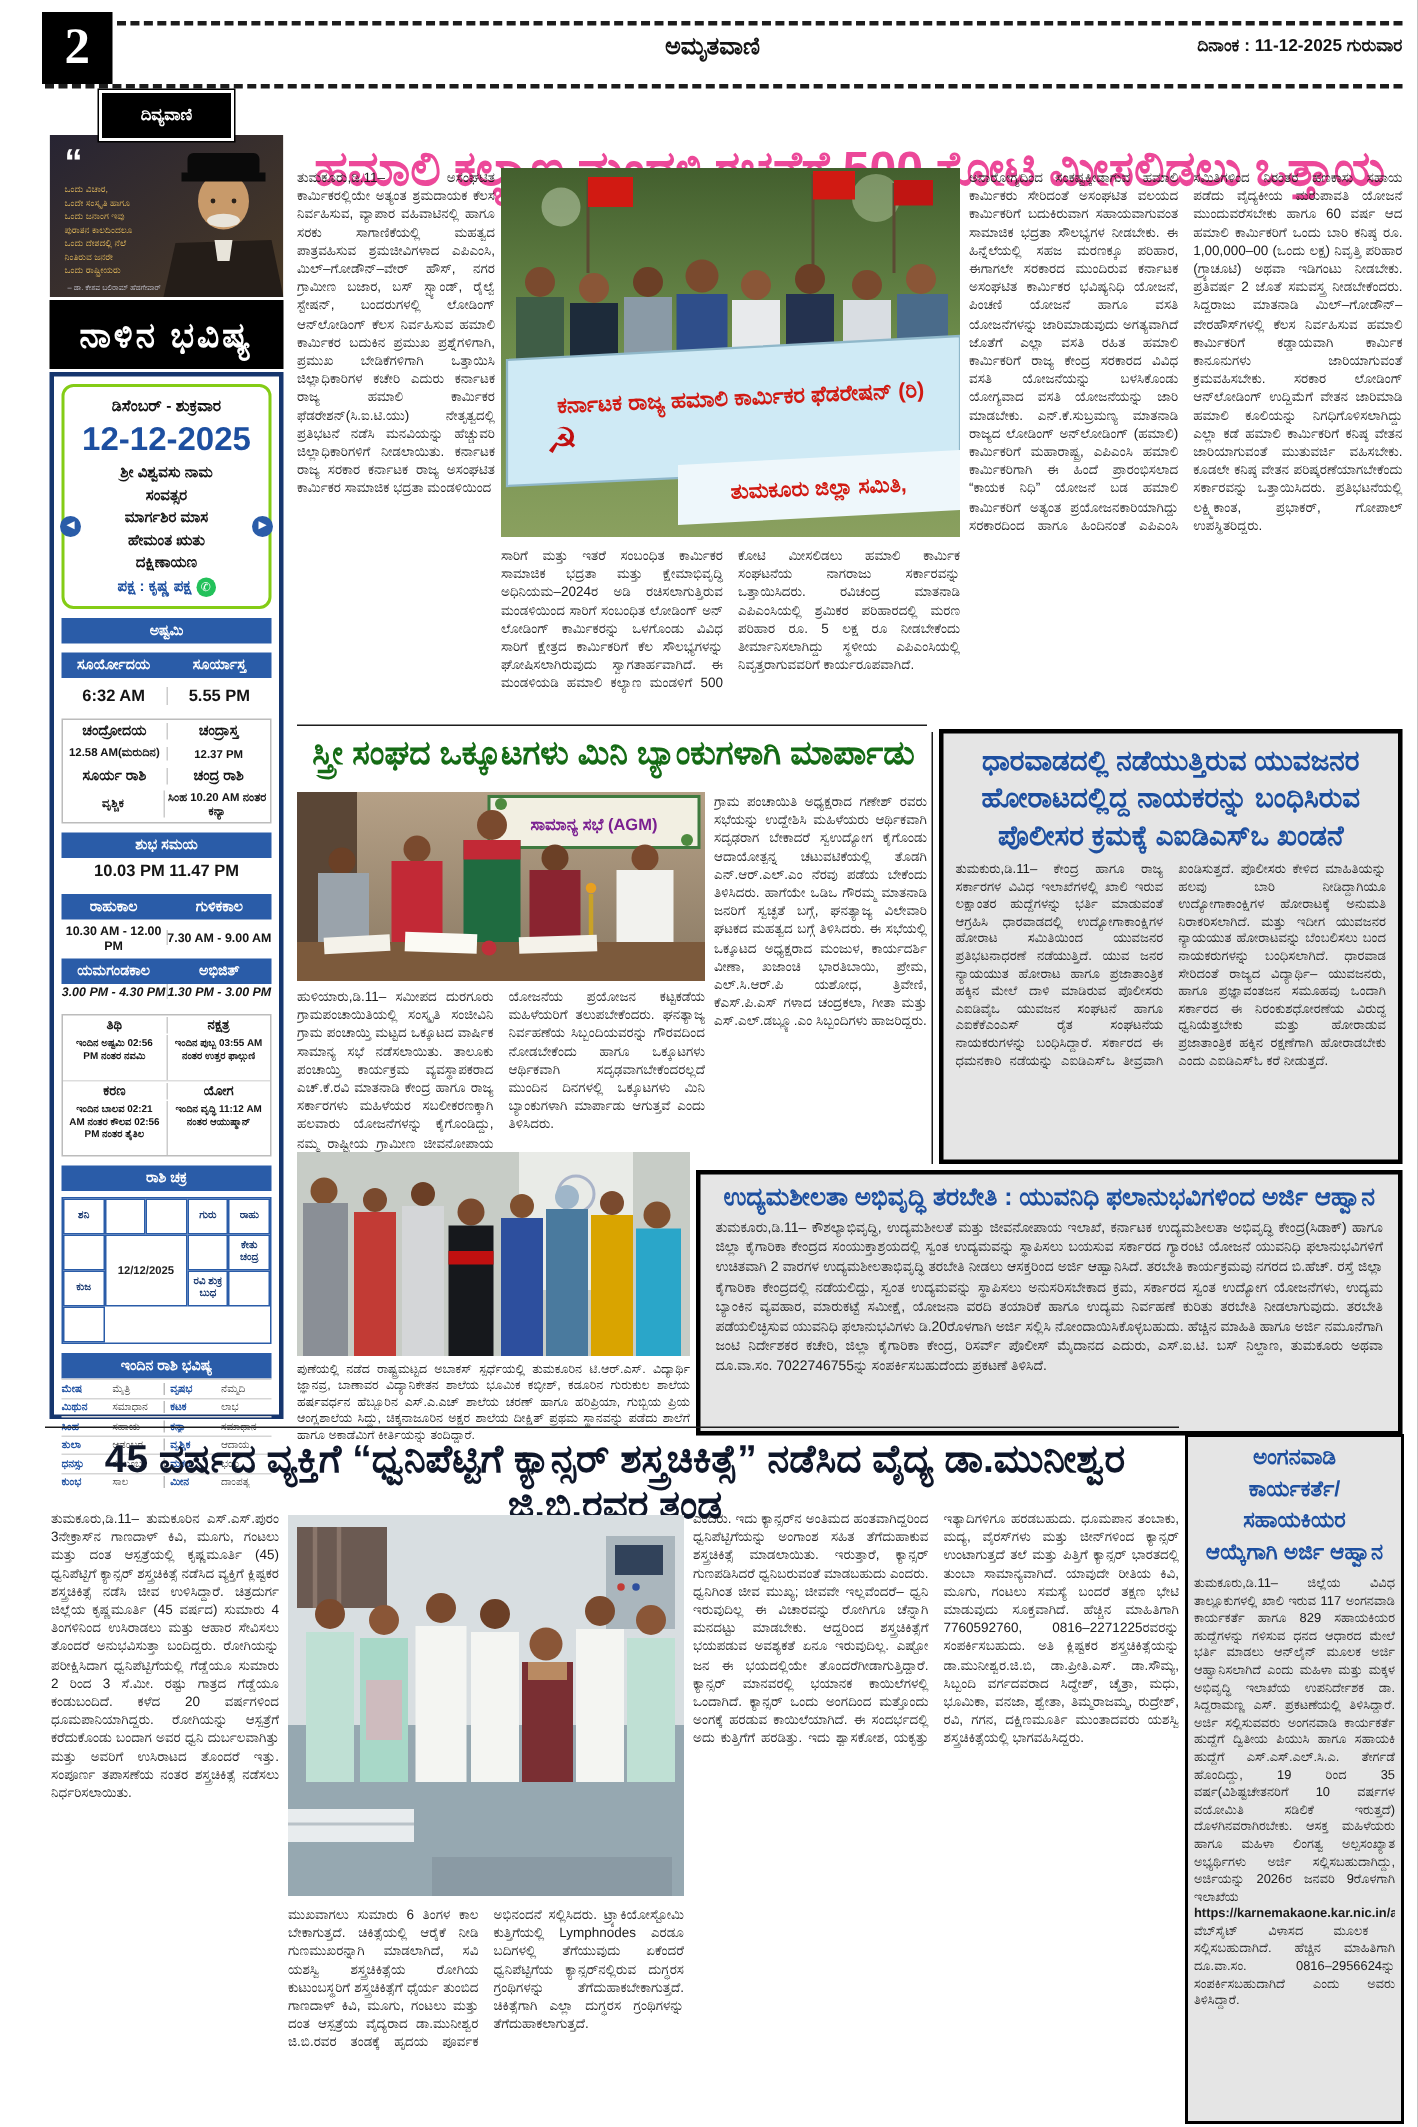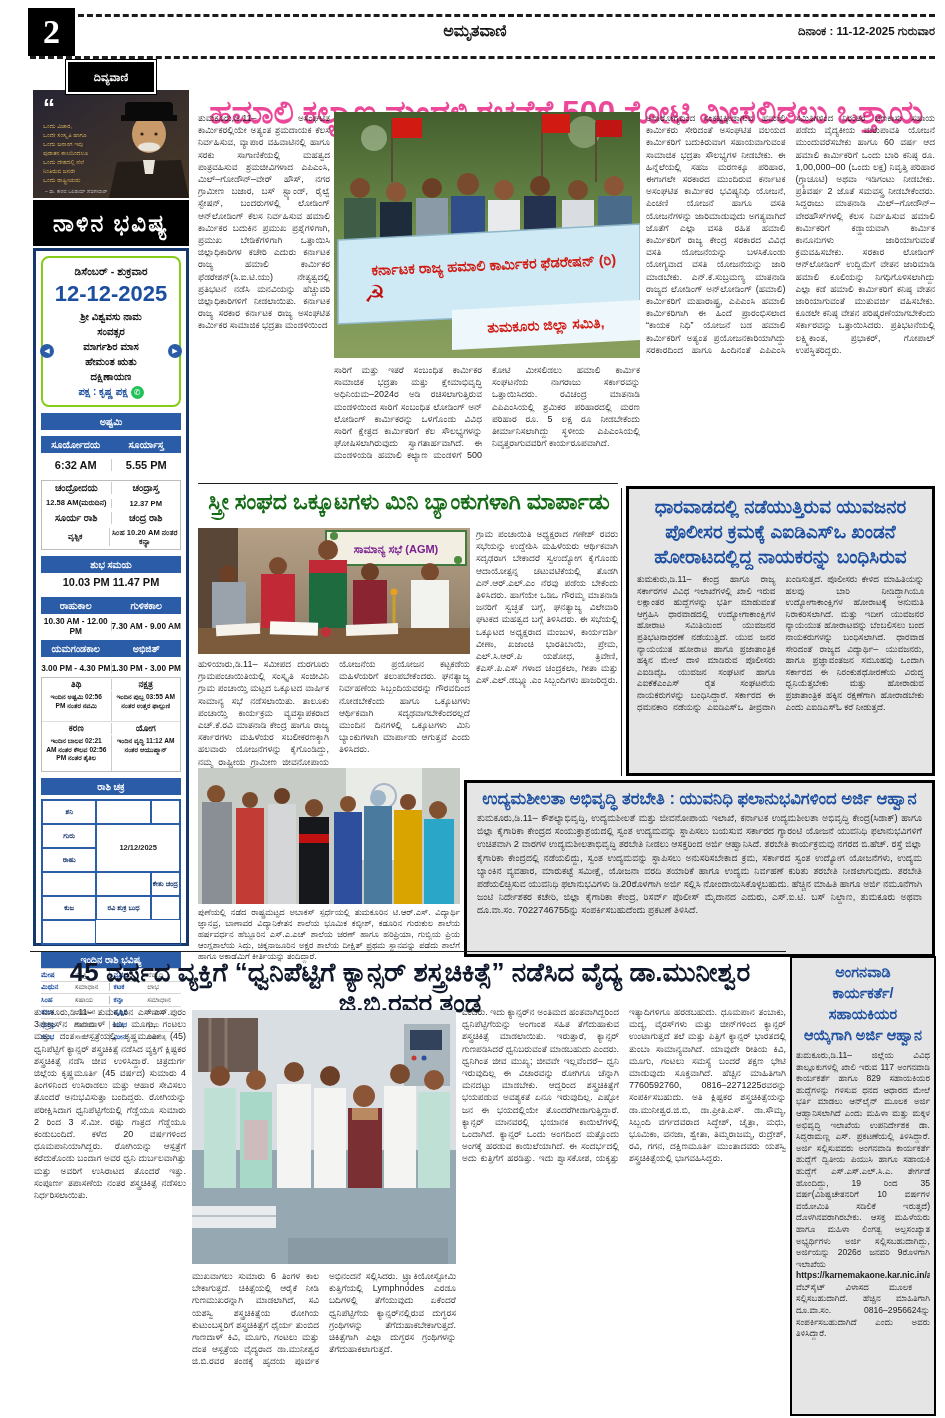--- a/index.html
+++ b/index.html
@@ -24,21 +24,21 @@
   .sb-two>div{flex:1;text-align:center;}
   .sb-two .sep{border-left:1.5px solid #fff;flex:0;}
   .sb-vals{display:flex;font-weight:bold;}
   .sb-vals>div{flex:1;text-align:center;border-left:1px solid #ccc;}
   .sb-vals>div:first-child{border-left:none;}
   .sb-card{border:2px solid #84cc16;border-radius:8px;text-align:center;position:relative;padding:7px 10px 6px;}
   .nav-dot{position:absolute;top:86px;width:14px;height:14px;border-radius:50%;background:#2a5ca8;color:#fff;
            font-size:7px;line-height:14px;text-align:center;cursor:pointer;}
   .wa{display:inline-block;width:13px;height:13px;border-radius:50%;background:#23c15a;color:#fff;
       font-size:8px;line-height:13px;text-align:center;vertical-align:middle;margin-left:3px;}
-  .grid-chakra{display:grid;grid-template-columns:repeat(2,1fr);grid-auto-rows:24px;
+  .grid-chakra{display:grid;grid-template-columns:repeat(5,1fr);grid-auto-rows:24px;
                border:1.5px solid #2a5ca8;margin-top:4px;}
   .grid-chakra>div{border:1px solid #2a5ca8;font-size:6.8px;font-weight:bold;color:#16366e;
                    display:flex;align-items:center;justify-content:center;text-align:center;line-height:8px;padding:1px;}
   .gc-center{grid-column:2/4;grid-row:2/4;font-size:7.5px !important;color:#222 !important;}
   .rt-row{display:flex;border-top:1px solid #d5d5d5;height:11.5px;align-items:center;font-size:7px;}
   .rt-row>div{flex:1;overflow:hidden;white-space:nowrap;}
   .rt-sign{color:#1d4fa0;font-weight:bold;}
   .rt-val{color:#444;}
   .rt-mid{border-left:1px solid #bbb;padding-left:4px;}
   .cap{font-size:8.4px;line-height:10.9px;text-align:justify;color:#222;font-weight:500;}
@@ -154,21 +154,21 @@
     </div>
     <div class="sb-vals" style="font-size:8.3px;height:24px;align-items:center;">
       <div style="white-space:normal;line-height:10px;">10.30 AM - 12.00 PM</div>
       <div style="white-space:normal;line-height:10px;">7.30 AM - 9.00 AM</div>
     </div>
     <div class="sb-bar sb-two" style="margin-top:2px;">
       <div>ಯಮಗಂಡಕಾಲ</div>
       <div class="sep"></div>
       <div>ಅಭಿಜಿತ್</div>
     </div>
-    <div class="sb-vals" style="font-size:8.3px;height:16px;align-items:flex-end;">
+    <div class="sb-vals" style="font-size:8.3px;height:16px;align-items:flex-start;font-style:italic;">
       <div>3.00 PM - 4.30 PM</div>
       <div>1.30 PM - 3.00 PM</div>
     </div>
 
     <div style="border:1px solid #bcbcbc;margin-top:4px;">
       <div class="sb-vals" style="font-size:8.8px;height:13px;align-items:center;">
         <div>ತಿಥಿ</div>
         <div>ನಕ್ಷತ್ರ</div>
       </div>
       <div class="sb-vals" style="font-size:6.6px;min-height:30px;">
@@ -336,22 +336,22 @@
   </div>
 
   <div class="abs bodytxt" style="left:476px;top:528px;width:142px;height:248px;">ಗ್ರಾಮ ಪಂಚಾಯಿತಿ ಅಧ್ಯಕ್ಷರಾದ ಗಣೇಶ್ ರವರು ಸಭೆಯನ್ನು ಉದ್ದೇಶಿಸಿ ಮಹಿಳೆಯರು ಆರ್ಥಿಕವಾಗಿ ಸದೃಢರಾಗ ಬೇಕಾದರೆ ಸ್ವಉದ್ಯೋಗ ಕೈಗೊಂಡು ಆದಾಯೋತ್ಪನ್ನ ಚಟುವಟಿಕೆಯಲ್ಲಿ ತೊಡಗಿ ಎನ್.ಆರ್.ಎಲ್.ಎಂ ನೆರವು ಪಡೆಯ ಬೇಕೆಂದು ತಿಳಿಸಿದರು. ಹಾಗೆಯೇ ಒಡಿಒ ಗೌರಮ್ಮ ಮಾತನಾಡಿ ಜನರಿಗೆ ಸ್ವಚ್ಛತೆ ಬಗ್ಗೆ, ಘನತ್ಯಾಜ್ಯ ವಿಲೇವಾರಿ ಘಟಕದ ಮಹತ್ವದ ಬಗ್ಗೆ ತಿಳಿಸಿದರು. ಈ ಸಭೆಯಲ್ಲಿ ಒಕ್ಕೂಟದ ಅಧ್ಯಕ್ಷರಾದ ಮಂಜುಳ, ಕಾರ್ಯದರ್ಶಿ ವೀಣಾ, ಖಜಾಂಚಿ ಭಾರತಿಬಾಯಿ, ಪ್ರೇಮ, ಎಲ್.ಸಿ.ಆರ್.ಪಿ ಯಶೋಧ, ತ್ರಿವೇಣಿ, ಕೆಎಸ್.ಪಿ.ಎಸ್ ಗಳಾದ ಚಂದ್ರಕಲಾ, ಗೀತಾ ಮತ್ತು ಎಸ್.ಎಲ್.ಡಬ್ಲ್ಯೂ.ಎಂ ಸಿಬ್ಬಂದಿಗಳು ಹಾಜರಿದ್ದರು.</div>
 
   <div class="abs bodytxt cols2" style="left:198px;top:658px;width:272px;height:118px;">ಹುಳಿಯಾರು,ಡಿ.11– ಸಮೀಪದ ದುರಗೂರು ಗ್ರಾಮಪಂಚಾಯಿತಿಯಲ್ಲಿ ಸಂಸ್ಕೃತಿ ಸಂಜೀವಿನಿ ಗ್ರಾಮ ಪಂಚಾಯ್ತಿ ಮಟ್ಟದ ಒಕ್ಕೂಟದ ವಾರ್ಷಿಕ ಸಾಮಾನ್ಯ ಸಭೆ ನಡೆಸಲಾಯಿತು. ತಾಲೂಕು ಪಂಚಾಯ್ತಿ ಕಾರ್ಯಕ್ರಮ ವ್ಯವಸ್ಥಾಪಕರಾದ ಎಚ್.ಕೆ.ರವಿ ಮಾತನಾಡಿ ಕೇಂದ್ರ ಹಾಗೂ ರಾಜ್ಯ ಸರ್ಕಾರಗಳು ಮಹಿಳೆಯರ ಸಬಲೀಕರಣಕ್ಕಾಗಿ ಹಲವಾರು ಯೋಜನೆಗಳನ್ನು ಕೈಗೊಂಡಿದ್ದು, ನಮ್ಮ ರಾಷ್ಟ್ರೀಯ ಗ್ರಾಮೀಣ ಜೀವನೋಪಾಯ ಯೋಜನೆಯ ಪ್ರಯೋಜನ ಕಟ್ಟಕಡೆಯ ಮಹಿಳೆಯರಿಗೆ ತಲುಪಬೇಕೆಂದರು. ಘನತ್ಯಾಜ್ಯ ನಿರ್ವಹಣೆಯ ಸಿಬ್ಬಂದಿಯವರನ್ನು ಗೌರವದಿಂದ ನೋಡಬೇಕೆಂದು ಹಾಗೂ ಒಕ್ಕೂಟಗಳು ಆರ್ಥಿಕವಾಗಿ ಸದೃಢವಾಗಬೇಕೆಂದರಲ್ಲದೆ ಮುಂದಿನ ದಿನಗಳಲ್ಲಿ ಒಕ್ಕೂಟಗಳು ಮಿನಿ ಬ್ಯಾಂಕುಗಳಾಗಿ ಮಾರ್ಪಾಡು ಆಗುತ್ತವೆ ಎಂದು ತಿಳಿಸಿದರು.</div>
 
   <div class="abs vline" style="left:621px;top:488px;height:288px;"></div>
   <div class="abs box" style="left:626px;top:486px;width:309px;height:290px;padding:5px 8px;">
     <div class="h-blue" style="font-size:18.5px;line-height:25px;text-align:center;">
       <div>ಧಾರವಾಡದಲ್ಲಿ ನಡೆಯುತ್ತಿರುವ ಯುವಜನರ</div>
+      <div>ಹೋರಾಟದಲ್ಲಿದ್ದ ನಾಯಕರನ್ನು ಬಂಧಿಸಿರುವ</div>
       <div>ಪೊಲೀಸರ ಕ್ರಮಕ್ಕೆ ಎಐಡಿಎಸ್‌ಒ ಖಂಡನೆ</div>
-      <div>ಹೋರಾಟದಲ್ಲಿದ್ದ ನಾಯಕರನ್ನು ಬಂಧಿಸಿರುವ</div>
     </div>
     <div class="bodytxt cols2" style="margin-top:5px;height:196px;font-size:8.8px;line-height:11.6px;">ತುಮಕುರು,ಡಿ.11– ಕೇಂದ್ರ ಹಾಗೂ ರಾಜ್ಯ ಸರ್ಕಾರಗಳ ವಿವಿಧ ಇಲಾಖೆಗಳಲ್ಲಿ ಖಾಲಿ ಇರುವ ಲಕ್ಷಾಂತರ ಹುದ್ದೆಗಳನ್ನು ಭರ್ತಿ ಮಾಡುವಂತೆ ಆಗ್ರಹಿಸಿ ಧಾರವಾಡದಲ್ಲಿ ಉದ್ಯೋಗಾಕಾಂಕ್ಷಿಗಳ ಹೋರಾಟ ಸಮಿತಿಯಿಂದ ಯುವಜನರ ಪ್ರತಿಭಟನಾಧರಣೆ ನಡೆಯುತ್ತಿದೆ. ಯುವ ಜನರ ನ್ಯಾಯಯುತ ಹೋರಾಟ ಹಾಗೂ ಪ್ರಜಾತಾಂತ್ರಿಕ ಹಕ್ಕಿನ ಮೇಲೆ ದಾಳಿ ಮಾಡಿರುವ ಪೊಲೀಸರು ಎಐಡಿವೈಒ ಯುವಜನ ಸಂಘಟನೆ ಹಾಗೂ ಎಐಕೆಕೆಎಂಎಸ್ ರೈತ ಸಂಘಟನೆಯ ನಾಯಕರುಗಳನ್ನು ಬಂಧಿಸಿದ್ದಾರೆ. ಸರ್ಕಾರದ ಈ ಧಮನಕಾರಿ ನಡೆಯನ್ನು ಎಐಡಿಎಸ್‌ಒ ತೀವ್ರವಾಗಿ ಖಂಡಿಸುತ್ತದೆ. ಪೊಲೀಸರು ಕೇಳಿದ ಮಾಹಿತಿಯನ್ನು ಹಲವು ಬಾರಿ ನೀಡಿದ್ದಾಗಿಯೂ ಉದ್ಯೋಗಾಕಾಂಕ್ಷಿಗಳ ಹೋರಾಟಕ್ಕೆ ಅನುಮತಿ ನಿರಾಕರಿಸಲಾಗಿದೆ. ಮತ್ತು ಇದೀಗ ಯುವಜನರ ನ್ಯಾಯಯುತ ಹೋರಾಟವನ್ನು ಬೆಂಬಲಿಸಲು ಬಂದ ನಾಯಕರುಗಳನ್ನು ಬಂಧಿಸಲಾಗಿದೆ. ಧಾರವಾಡ ಸೇರಿದಂತೆ ರಾಜ್ಯದ ವಿದ್ಯಾರ್ಥಿ– ಯುವಜನರು, ಹಾಗೂ ಪ್ರಜ್ಞಾವಂತಜನ ಸಮೂಹವು ಒಂದಾಗಿ ಸರ್ಕಾರದ ಈ ನಿರಂಕುಶಧೋರಣೆಯ ವಿರುದ್ಧ ಧ್ವನಿಯೆತ್ತಬೇಕು ಮತ್ತು ಹೋರಾಡುವ ಪ್ರಜಾತಾಂತ್ರಿಕ ಹಕ್ಕಿನ ರಕ್ಷಣೆಗಾಗಿ ಹೋರಾಡಬೇಕು ಎಂದು ಎಐಡಿಎಸ್‌ಓ ಕರೆ ನೀಡುತ್ತದೆ.</div>
   </div>
 
   <div class="abs" style="left:198px;top:768px;width:262px;height:136px;overflow:hidden;">
     <svg width="262" height="136" viewBox="0 0 262 136">
       <rect width="262" height="136" fill="#c7ccc6"></rect>
       <rect x="148" y="0" width="76" height="92" fill="#e9ebe7"></rect>
       <circle cx="186" cy="28" r="12" fill="none" stroke="#aab4c9" stroke-width="2"></circle>
       <g>

